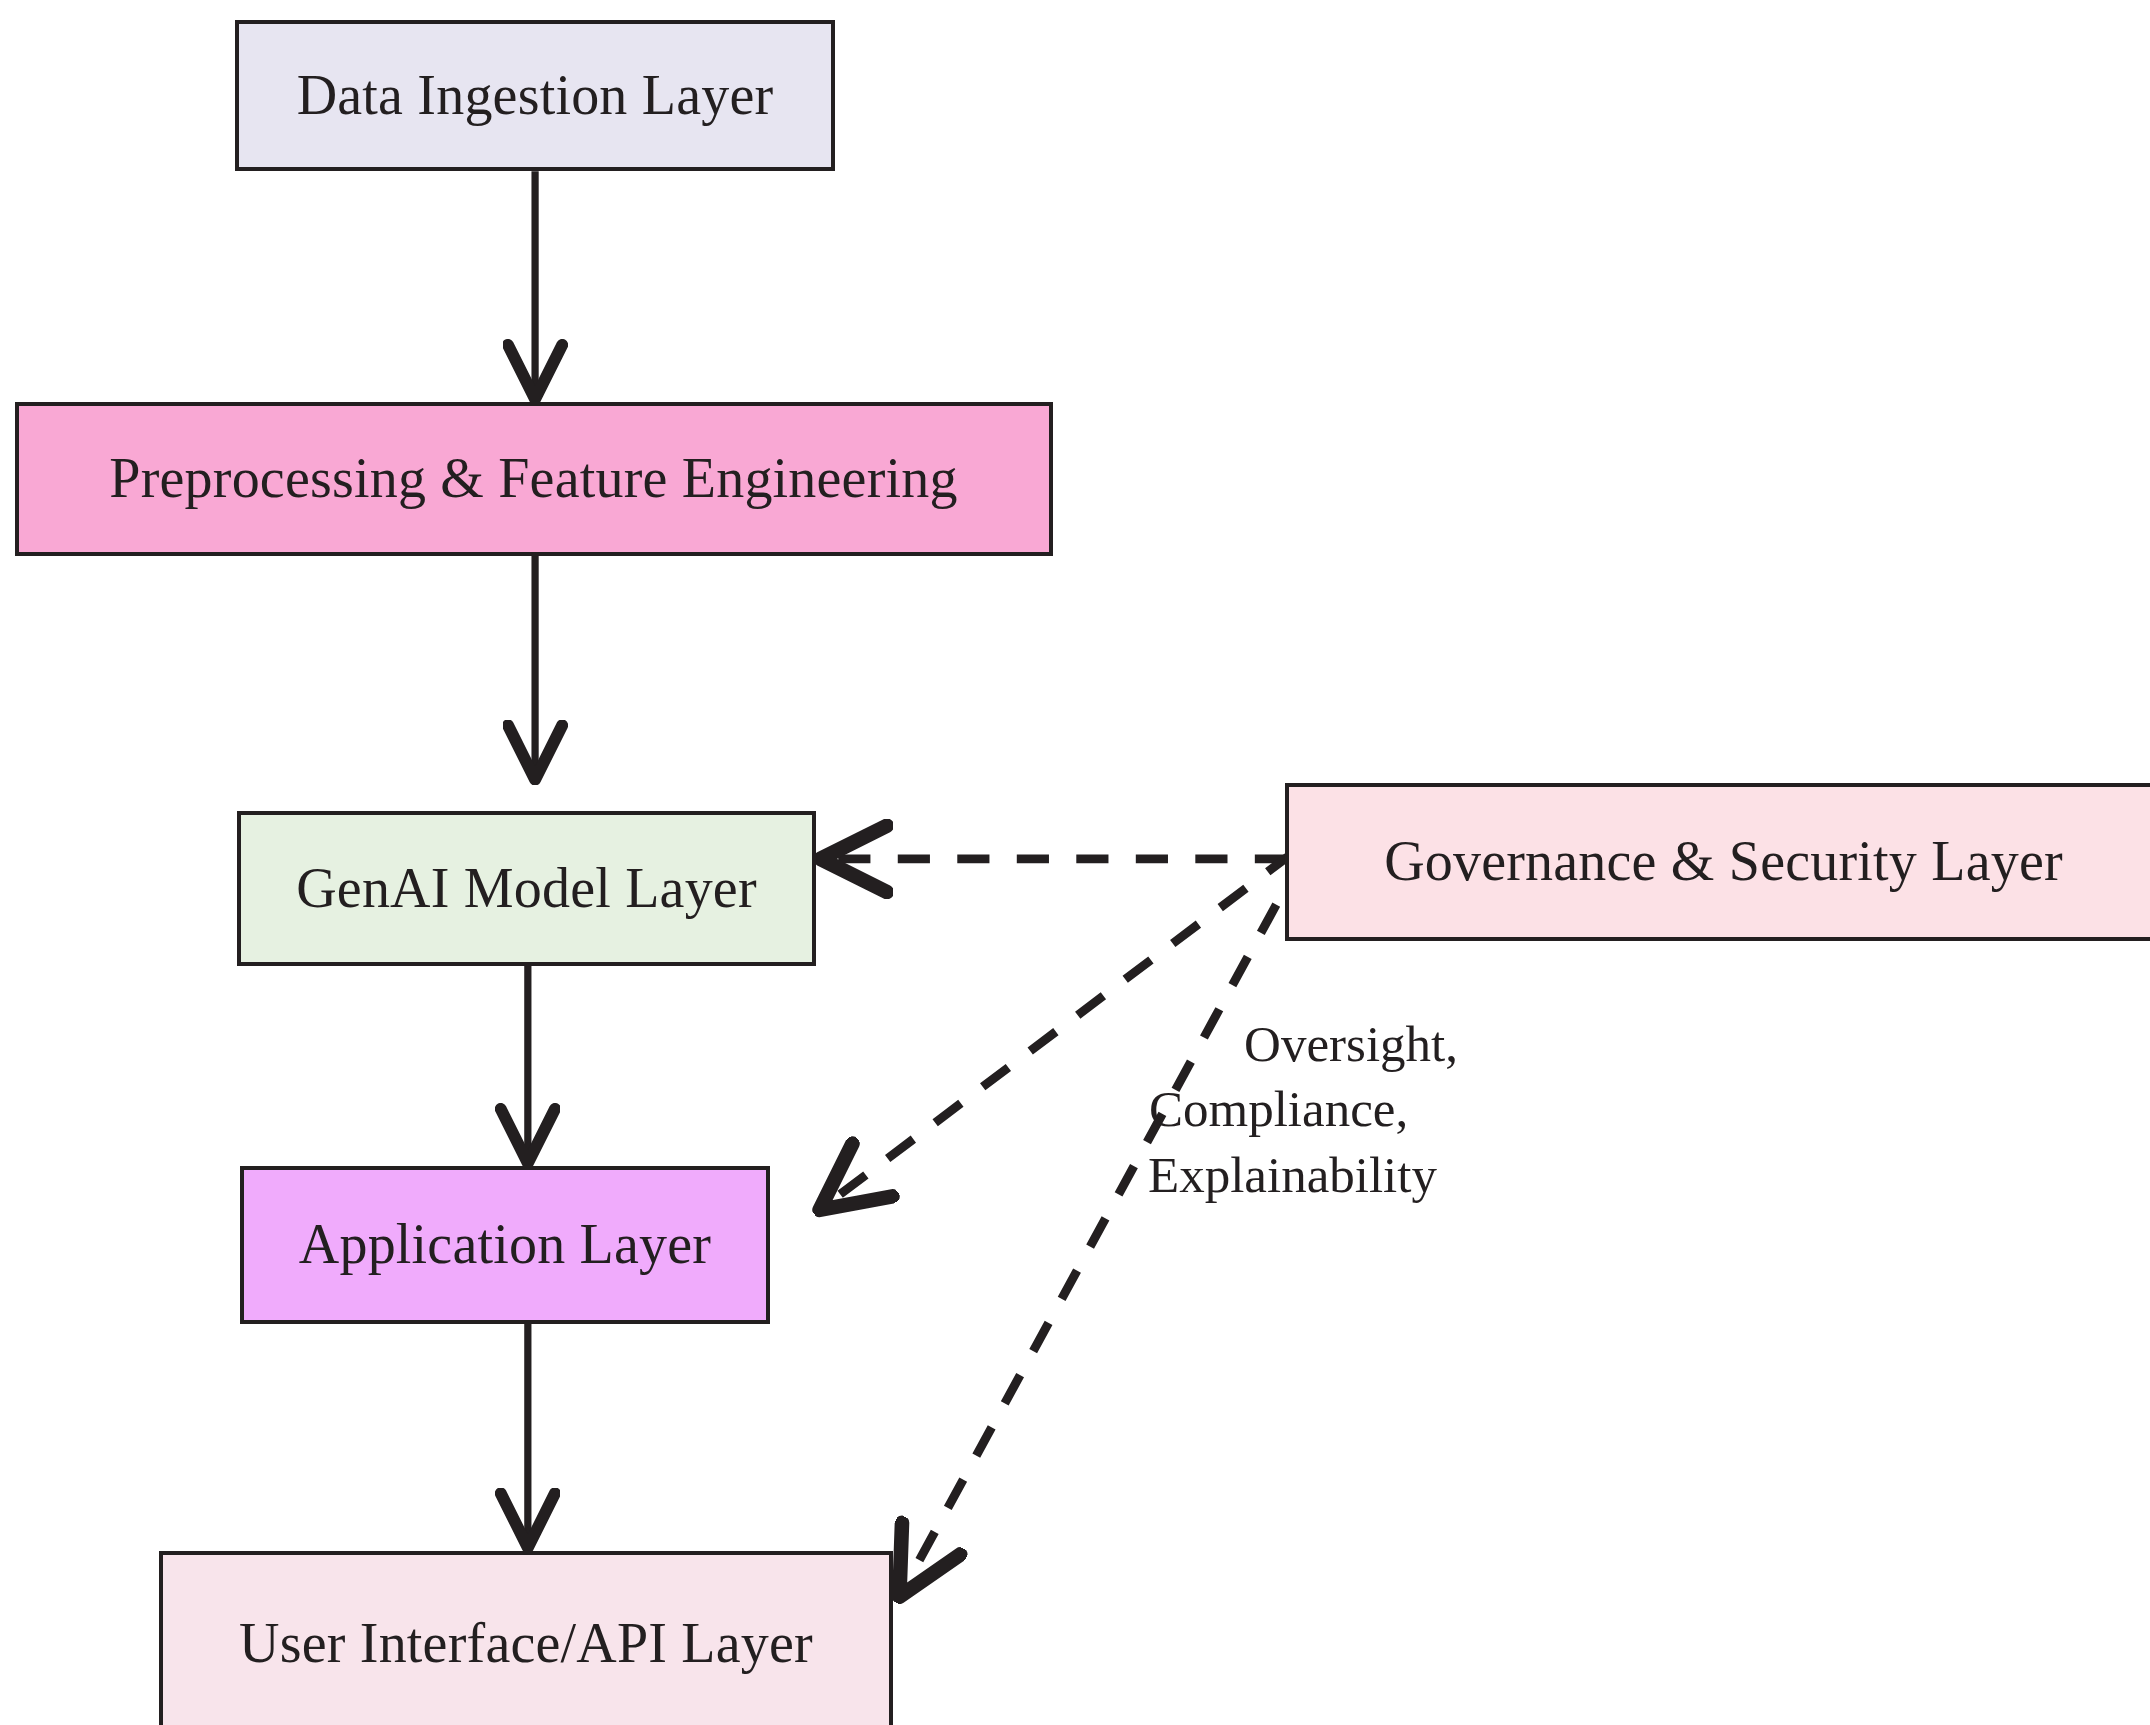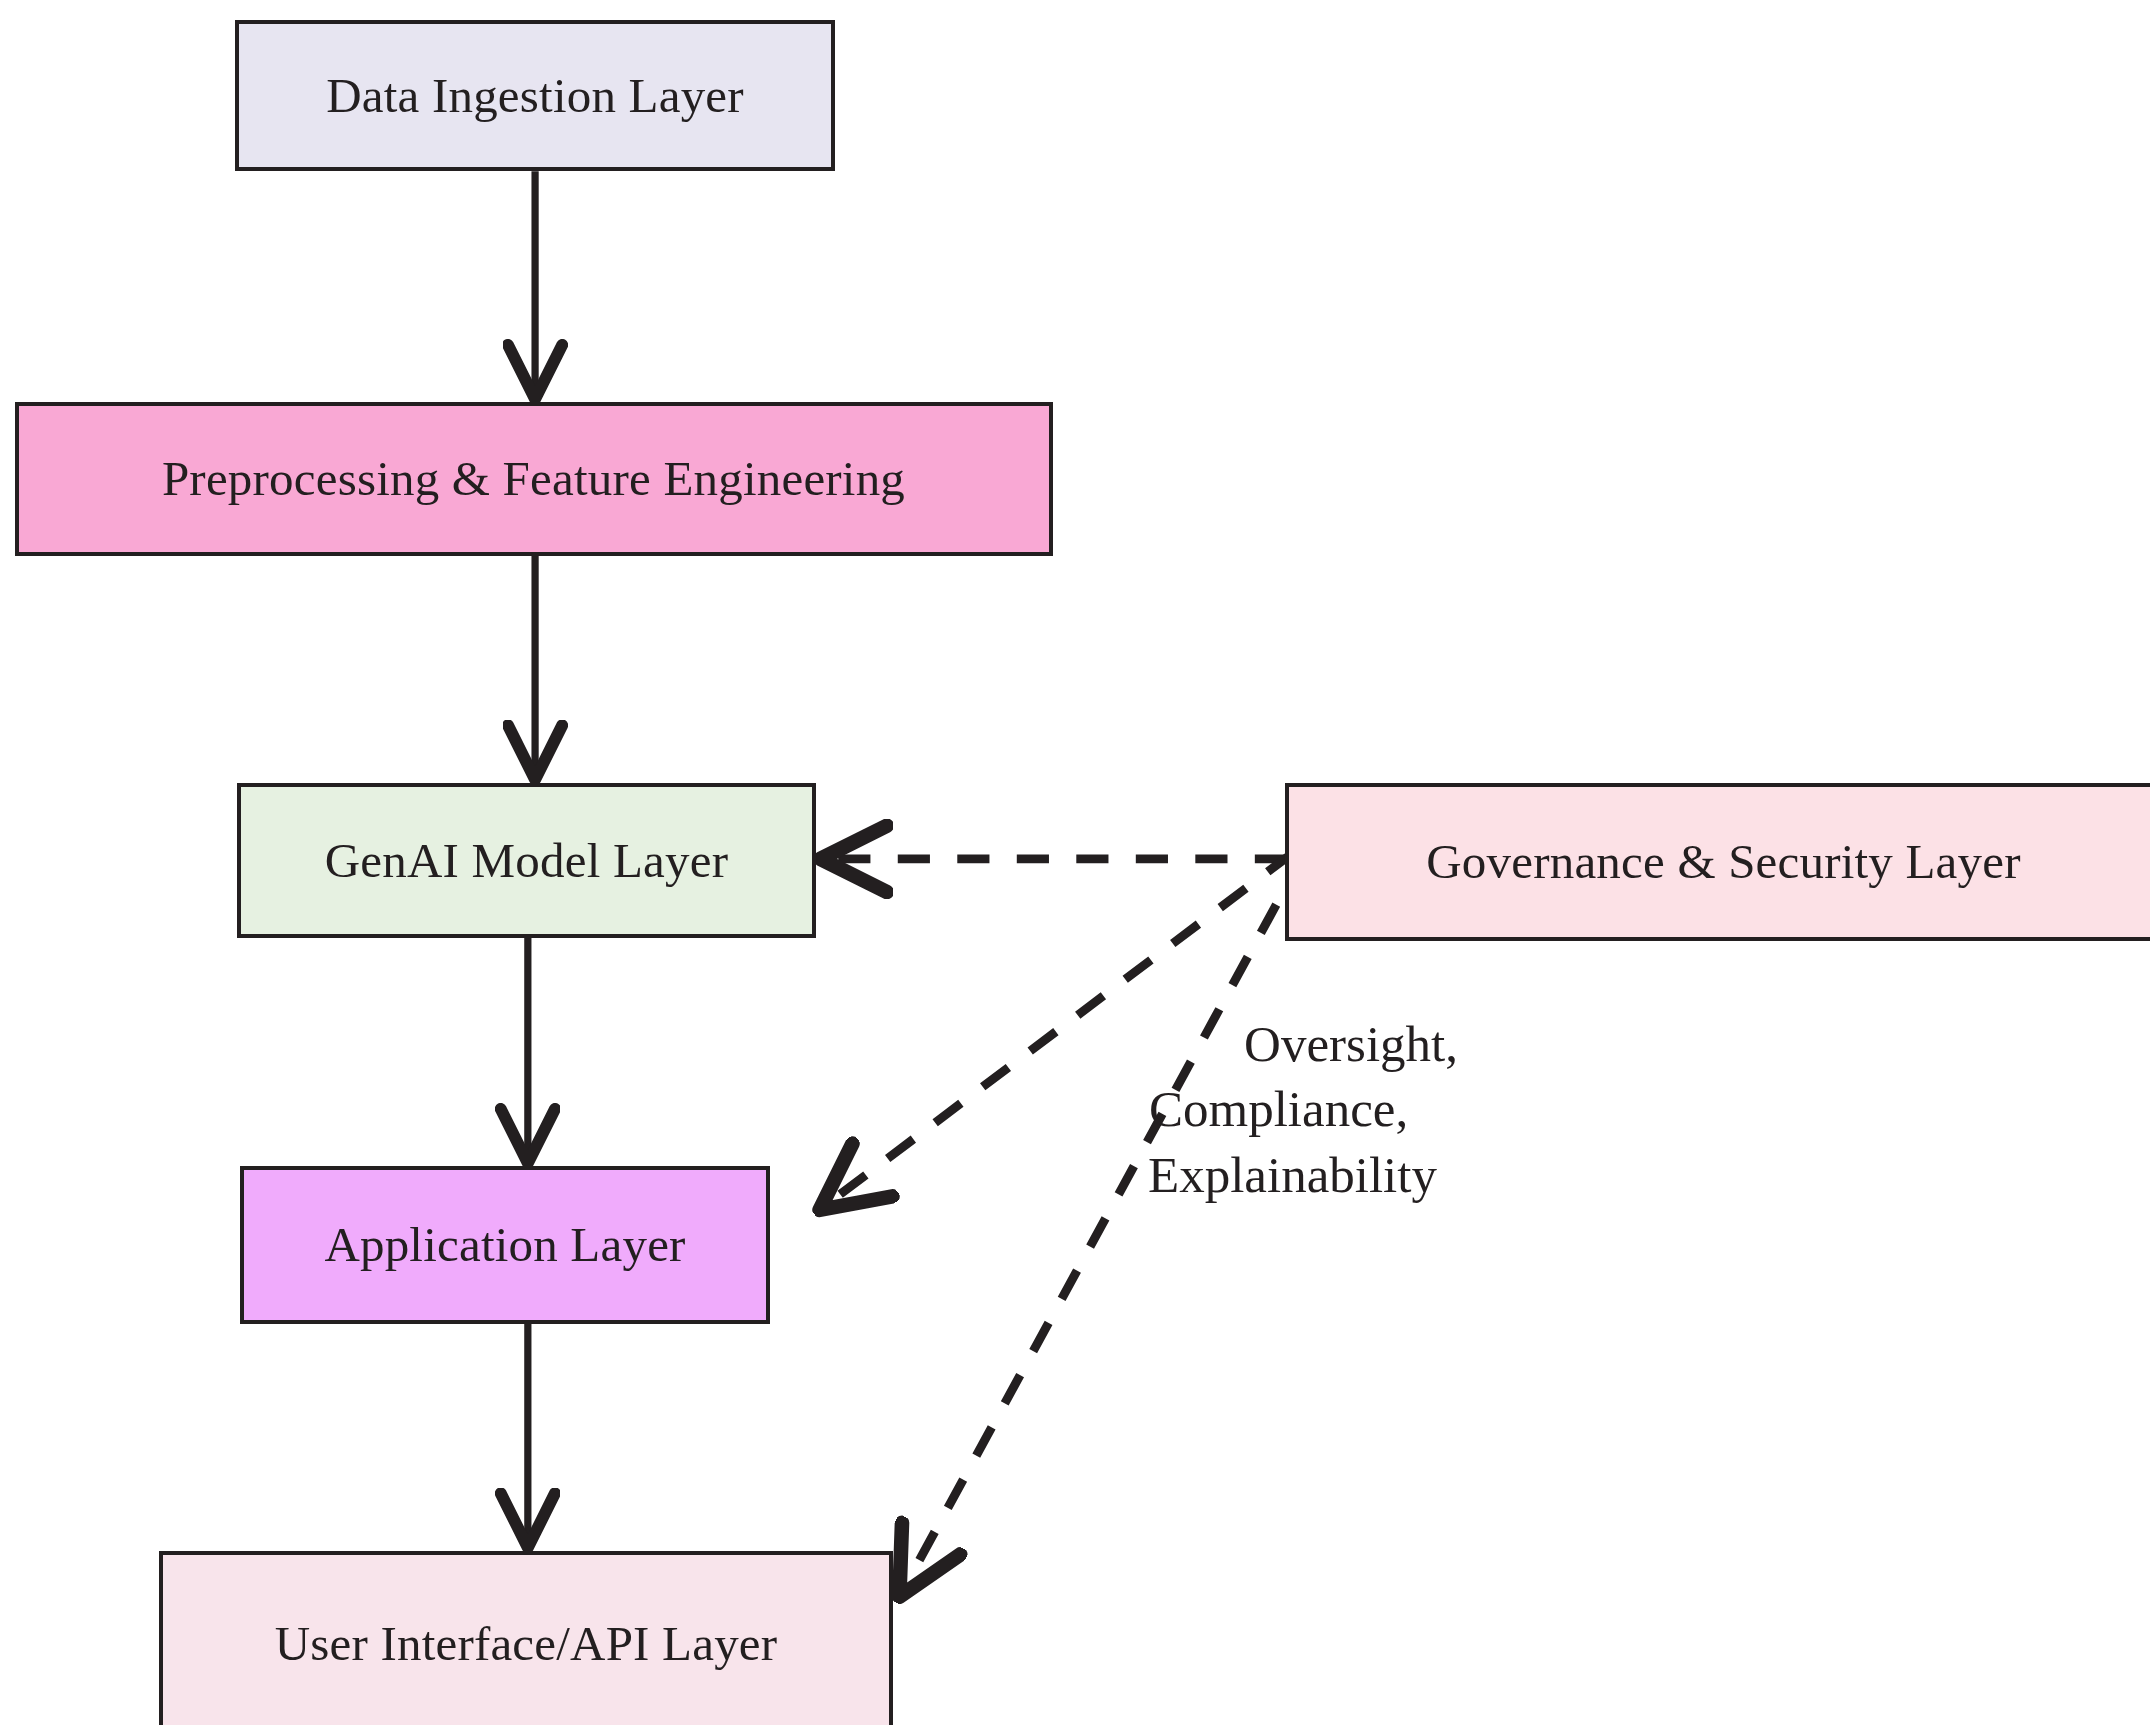--- a/index.html
+++ b/index.html
@@ -16,32 +16,32 @@
     font-family: "Liberation Serif", "DejaVu Serif", serif;
   }
   .node {
     position: absolute;
     box-sizing: border-box;
     border: 4px solid #231f20;
     display: flex;
     align-items: center;
     justify-content: center;
     color: #231f20;
-    font-size: 49px;
+    font-size: 56px;
     line-height: 1.1;
     letter-spacing: 0.2px;
     white-space: nowrap;
   }
   .node .lbl {
     display: block;
     padding: 0 14.5px;
   }
   #n-ingestion   { left: 235px;  top: 20px;   width: 600px;  height: 151px; background: #e7e5f1; }
   #n-preprocess  { left: 14.5px;   top: 402px;  width: 1038px; height: 154px; background: #f9a8d4; }
-  #n-genai       { left: 237px;  top: 783px;  width: 579px;  height: 155px; background: #e6f1e1; }
+  #n-genai       { left: 237px;  top: 811px;  width: 579px;  height: 155px; background: #e6f1e1; }
   #n-governance  { left: 1285px; top: 783px;  width: 877px; height: 158px; background: #fce1e6; }
   #n-application { left: 240px;  top: 1166px; width: 530px;  height: 158px; background: #f0abfc; }
   #n-ui          { left: 159px;  top: 1551px; width: 734px;  height: 186px; background: #f8e4eb; }
 
   #edge-layer {
     position: absolute;
     left: 0; top: 0;
     width: 2151px;
     height: 1725px;
     pointer-events: none;

